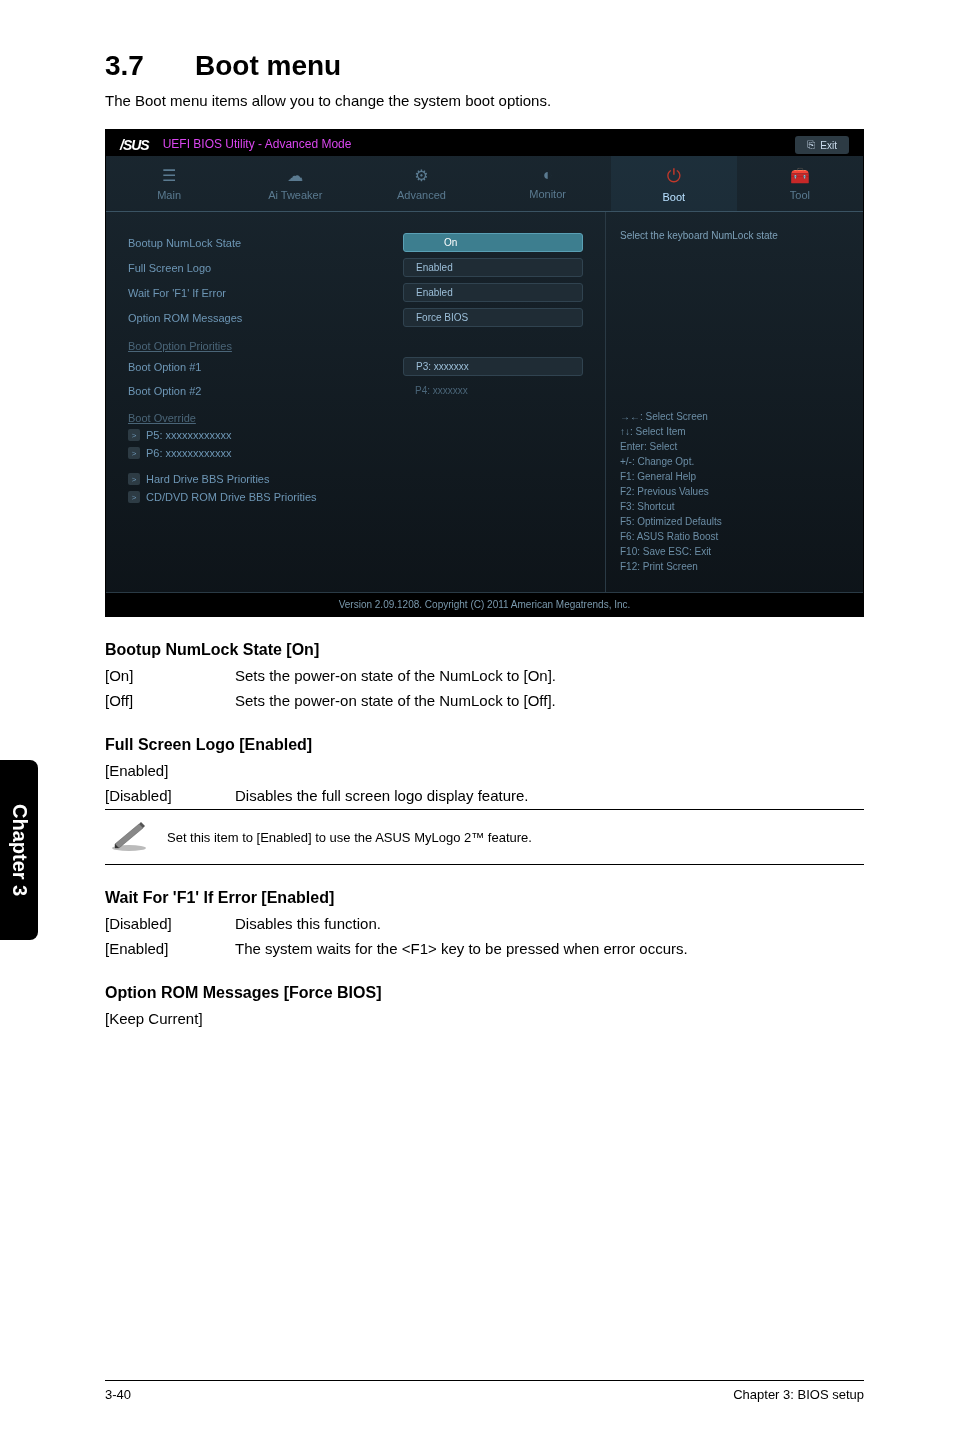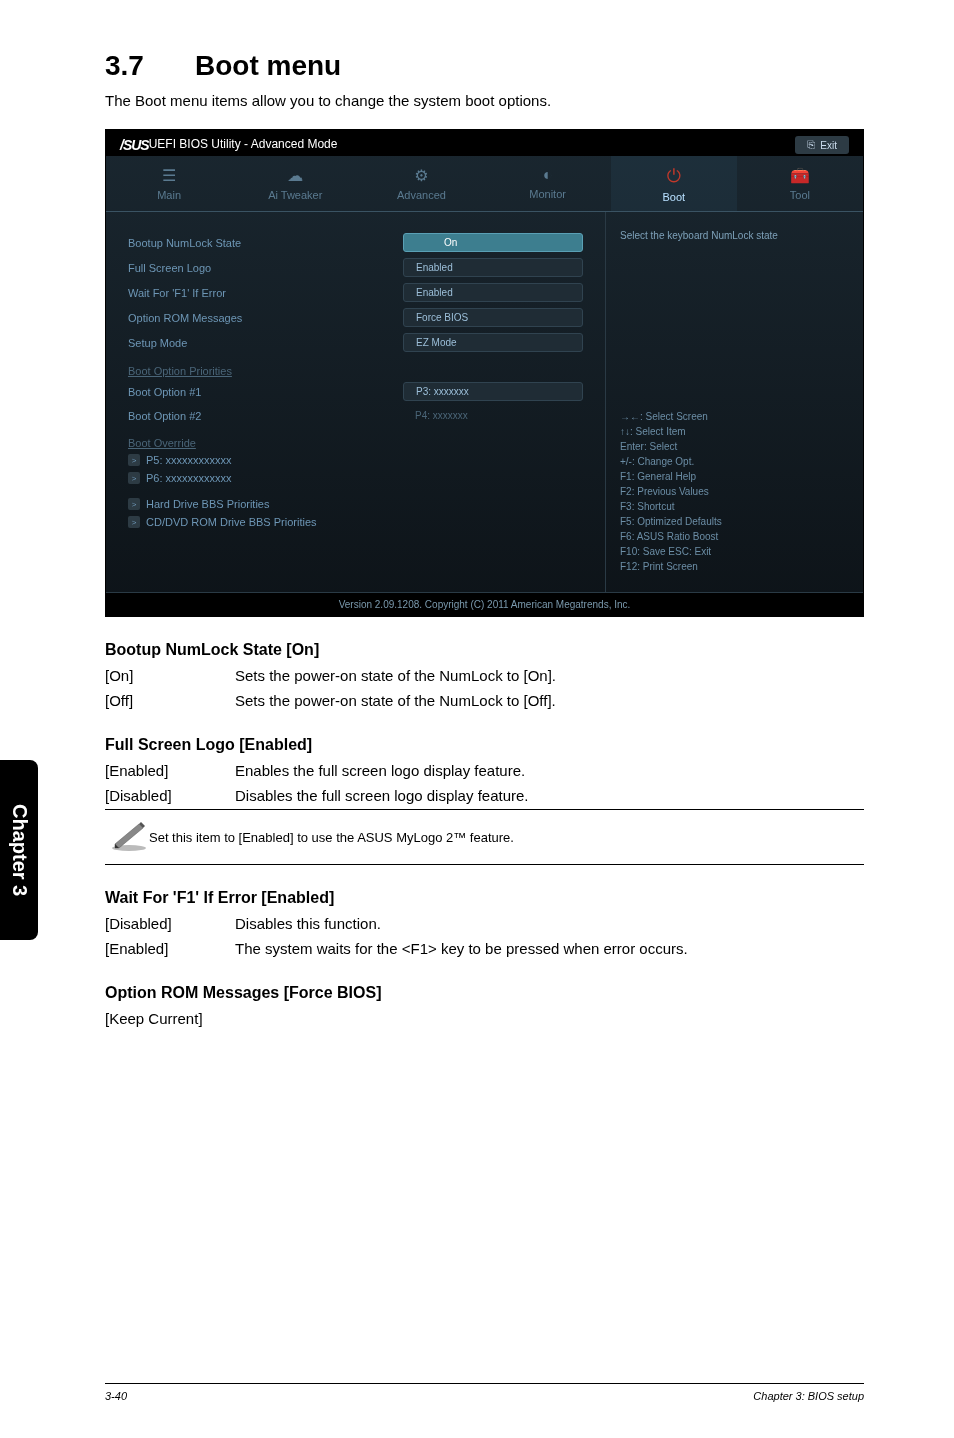--- a/index.html
+++ b/index.html
@@ -27,21 +27,21 @@
 }
 .bios-header {
   display: flex;
   align-items: center;
   justify-content: space-between;
   padding: 6px 14px 2px 14px;
   background: #000;
 }
 .bios-logo { display: flex; }
 .asus-txt { color: #fff; font-weight: bold; letter-spacing: -1px; font-size: 14px; font-style: italic; }
-.bios-title { color: #ffffff; font-size: 12px; }
+.bios-title { color: #d946ef; font-size: 12px; margin-left: 14px; }
 .exit-btn {
   background: #2d3b44; color: #cde; padding: 3px 12px; border-radius: 3px;
   font-size: 10px; display: flex; align-items: center; gap: 5px;
 }
 .tabs { display: flex; border-bottom: 1px solid #3a5363; }
 .tab {
   flex: 1; text-align: center; padding: 10px 0 8px 0;
   color: #5a7a90; font-size: 11px;
 }
 .tab.active { background: rgba(80,150,200,0.08); }
@@ -76,42 +76,42 @@
   background: #000; color: #7a99ad; border-top: 1px solid #2a3a45;
 }
 
 
 .subsection { margin-top: 24px; }
 .subsection h3 { font-size: 16px; font-weight: bold; margin-bottom: 6px; }
 .opt-row { display: flex; font-size: 15px; margin-bottom: 2px; line-height: 1.5; }
 .opt-key { width: 130px; flex-shrink: 0; }
 .opt-val { flex: 1; }
 .note-box {
-  display: flex; align-items: center; margin: 0 0 4px 0;
+  display: flex; align-items: center; gap: 18px; margin: 0 0 4px 0;
   border-top: 1px solid #000; border-bottom: 1px solid #000;
   padding: 8px 0 8px 4px;
 }
 .note-icon { width: 40px; flex-shrink: 0; }
 .note-svg { width: 40px; height: 34px; }
 .note-txt { font-size: 13px; }
 
 
 .side-tab {
   position: absolute; left: 0; top: 760px;
   background: #000; color: #fff; width: 38px; height: 180px;
   display: flex; align-items: center; justify-content: center;
   writing-mode: vertical-rl; font-size: 20px; font-weight: bold;
   border-radius: 0 8px 8px 0;
 }
 
 
 .page-footer {
   position: absolute; bottom: 36px; left: 105px; right: 90px;
   border-top: 1px solid #000; padding-top: 6px;
-  display: flex; justify-content: space-between; font-size: 11px; font-style: italic;
+  display: flex; justify-content: space-between; font-size: 13px;
 }
 </style>
 </head>
 <body>
 
 <h1 class="section-title">
   <span class="section-num">3.7</span><span>Boot menu</span>
 </h1>
 <p class="intro">The Boot menu items allow you to change the system boot options.</p>
 
@@ -164,24 +164,20 @@
         <span class="row-label">Full Screen Logo</span>
         <span class="row-val">Enabled</span>
       </div>
       <div class="row">
         <span class="row-label">Wait For 'F1' If Error</span>
         <span class="row-val">Enabled</span>
       </div>
       <div class="row">
         <span class="row-label">Option ROM Messages</span>
         <span class="row-val">Force BIOS</span>
-      </div>
-      <div class="row">
-        <span class="row-label">Setup Mode</span>
-        <span class="row-val">EZ Mode</span>
       </div>
 
       <div class="section-hdr">Boot Option Priorities</div>
       <div class="row">
         <span class="row-label">Boot Option #1</span>
         <span class="row-val">P3: xxxxxxx</span>
       </div>
       <div class="row">
         <span class="row-label">Boot Option #2</span>
         <span class="row-val ghost">P4: xxxxxxx</span>
@@ -234,21 +230,20 @@
   <div class="opt-row">
     <span class="opt-key">[Off]</span>
     <span class="opt-val">Sets the power-on state of the NumLock to [Off].</span>
   </div>
 </div>
 
 <div class="subsection">
   <h3>Full Screen Logo [Enabled]</h3>
   <div class="opt-row">
     <span class="opt-key">[Enabled]</span>
-    <span class="opt-val">Enables the full screen logo display feature.</span>
   </div>
   <div class="opt-row">
     <span class="opt-key">[Disabled]</span>
     <span class="opt-val">Disables the full screen logo display feature.</span>
   </div>
   <div class="note-box">
     <div class="note-icon">
       <svg class="note-svg" viewBox="0 0 40 34">
         <ellipse cx="20" cy="30" rx="17" ry="3" fill="#bbb"></ellipse>
         <path d="M6 26 L30 6 L34 10 L10 30 L6 30 Z" fill="#888" stroke="#555" stroke-width="0.5"></path>

